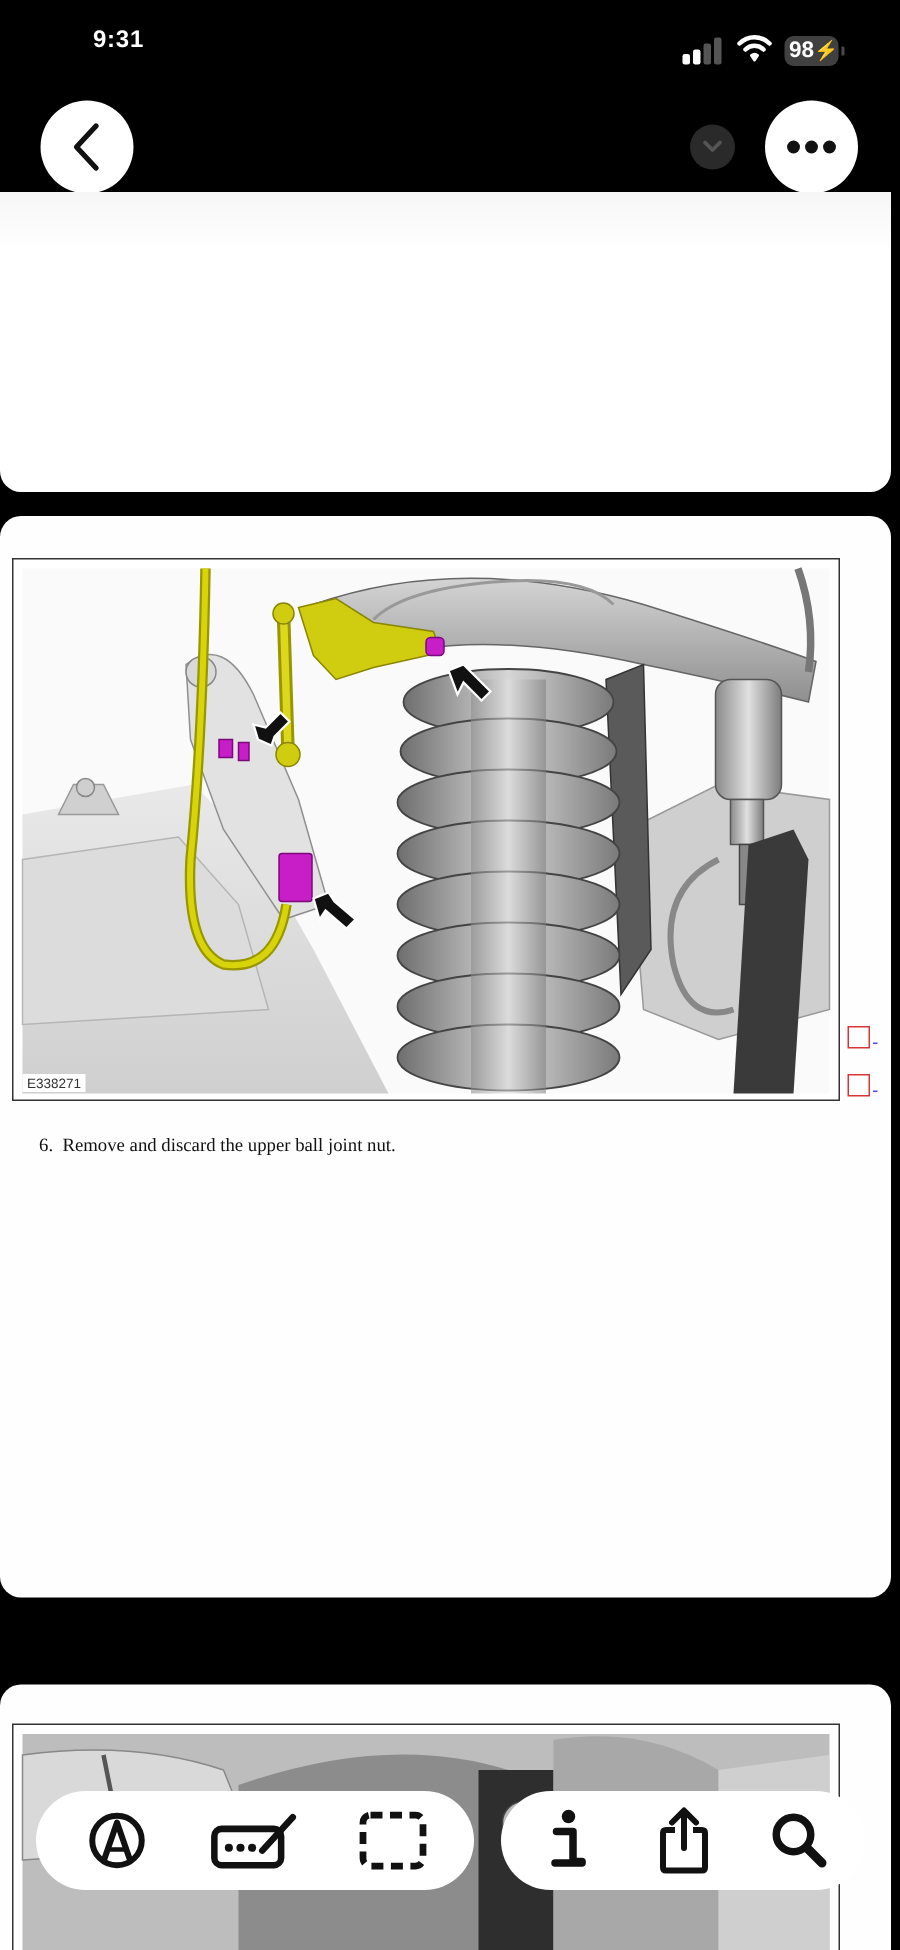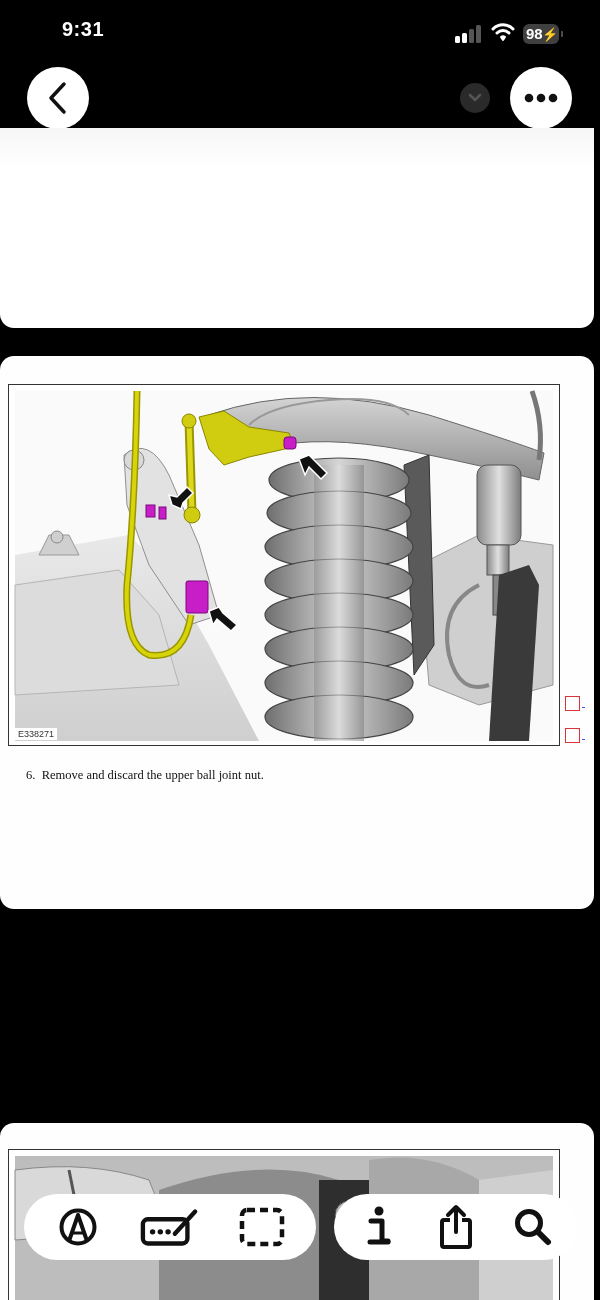--- a/index.html
+++ b/index.html
@@ -1,37 +1,37 @@
 <!DOCTYPE html>
 <html><head>
 <meta charset="utf-8">
 <style>
   * { box-sizing: border-box; margin: 0; padding: 0; }
   html, body { width: 600px; height: 1300px; background: #000; overflow: hidden; font-family: "Liberation Sans", sans-serif; }
   .screen { position: relative; width: 600px; height: 1300px; background: #000; overflow: hidden; }
 
   
   .status-bar { position: absolute; top: 0; left: 0; width: 600px; height: 64px; }
-  .status-time { position: absolute; left: 62px; top: 18px; color: #fff; font-size: 20px; font-weight: bold; letter-spacing: 0.5px; }
+  .status-time { position: absolute; left: 62px; top: 18px; color: #fff; font-size: 16px; font-weight: bold; letter-spacing: 0.5px; }
   .signal { position: absolute; left: 455px; top: 25px; width: 28px; height: 18px; }
   .signal span { position: absolute; bottom: 0; width: 5px; border-radius: 1.5px; }
   .wifi { position: absolute; left: 491px; top: 22px; width: 24px; height: 20px; }
   .battery { position: absolute; left: 523px; top: 24px; width: 36px; height: 20px; background: #404040; border-radius: 6px; color: #fff; font-size: 15px; font-weight: bold; line-height: 20px; padding-left: 3px; }
   .battery-tip { position: absolute; right: -4px; top: 7px; width: 2px; height: 6px; background: #4a4a4a; border-radius: 0 1px 1px 0; }
 
   
   .nav-btn { position: absolute; top: 67px; width: 62px; height: 62px; border-radius: 50%; background: #fff; display: flex; align-items: center; justify-content: center; cursor: pointer; }
   .nav-back { left: 27px; }
   .nav-more { left: 510px; }
   .nav-collapse { position: absolute; left: 460px; top: 83px; width: 30px; height: 30px; border-radius: 50%; background: #2a2a2a; display: flex; align-items: center; justify-content: center; }
 
   
   .page { position: absolute; left: 0; width: 594px; background: #fefefe; border-radius: 14px; overflow: hidden; }
   .page-1 { top: 128px; height: 200px; border-radius: 0 0 14px 14px; background: linear-gradient(#f6f6f6, #fff 40px); }
-  .page-2 { top: 356px; height: 553px; }
+  .page-2 { top: 344px; height: 721px; }
   .page-3 { top: 1123px; height: 200px; }
 
   .figure { position: absolute; left: 8px; top: 28px; width: 552px; height: 362px; border: 1.5px solid #333; background: #fff; overflow: hidden; }
   .figure svg { display: block; }
   .fig-label { position: absolute; left: 6px; bottom: 5px; background: #fff; font-size: 9px; color: #333; padding: 1px 3px; font-family: "Liberation Sans", sans-serif; }
 
   .checkbox { position: absolute; width: 15px; height: 15px; border: 1.5px solid #d9343a; background: #fff; }
   .checkbox::after { content: ""; position: absolute; right: -6px; bottom: 2px; width: 3px; height: 1px; background: #4a4adb; }
 
   .step-text { position: absolute; left: 26px; top: 412px; font-family: "Liberation Serif", serif; font-size: 12.5px; color: #111; text-align: center; }

